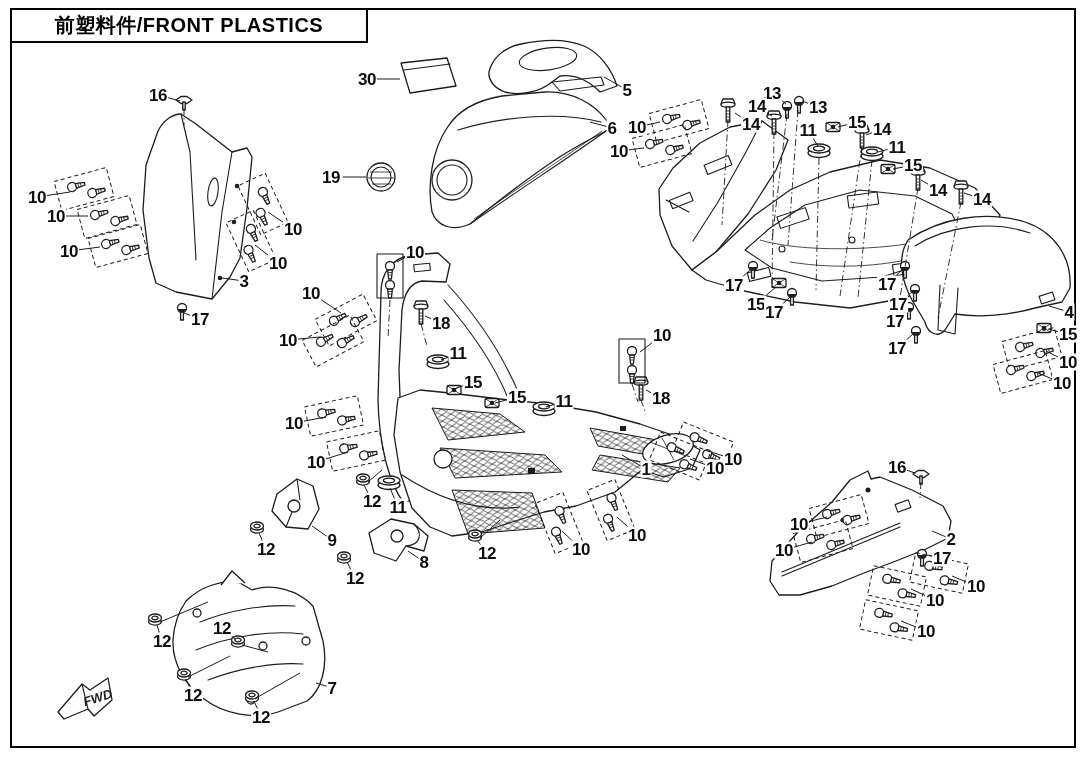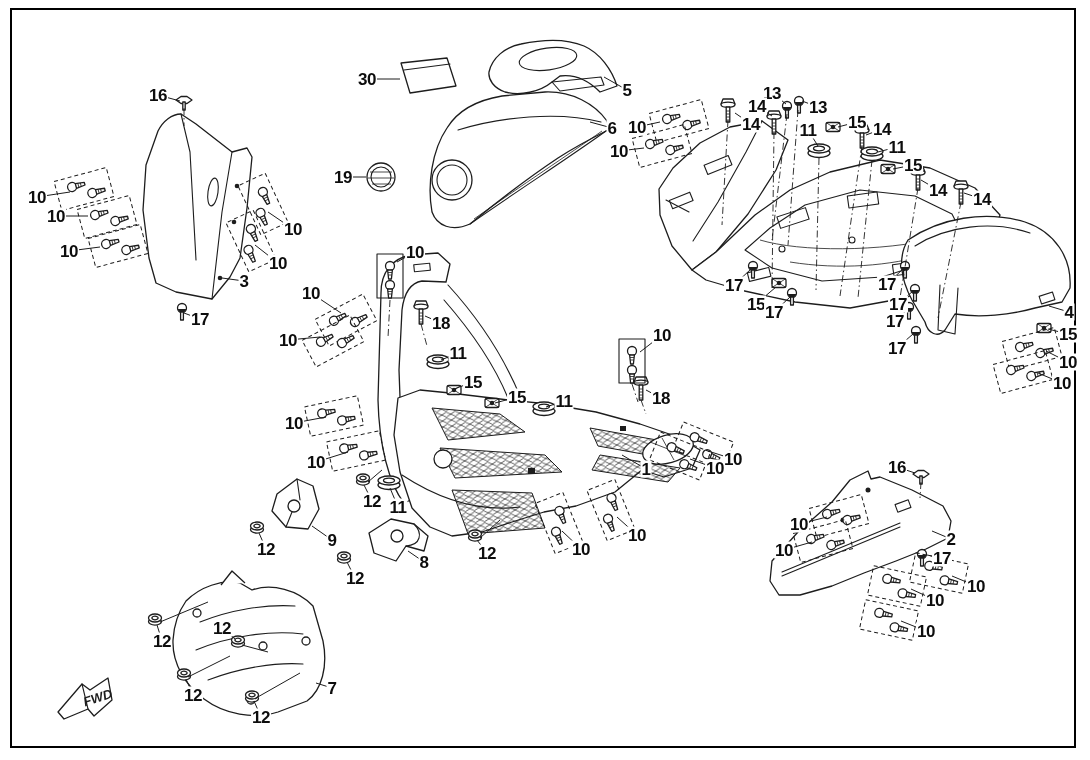--- a/index.html
+++ b/index.html
@@ -358,34 +358,37 @@
         <line x1="784" y1="550" x2="812" y2="542" class="leader"></line>
         <line x1="951" y1="539" x2="932" y2="531" class="leader"></line>
         <line x1="942" y1="558" x2="927" y2="555" class="leader"></line>
         <line x1="976" y1="586" x2="952" y2="576" class="leader"></line>
         <line x1="935" y1="600" x2="911" y2="589" class="leader"></line>
         <line x1="926" y1="631" x2="901" y2="621" class="leader"></line>
       </g>
 </svg>
 
 <div id="outer-border"></div>
+<div id="title-box">
+  <span>前塑料件/FRONT PLASTICS</span>
+</div>
 
 <div id="callout-layer">
       <div class="callout" style="left: 158px; top: 95px;">16</div>
       <div class="callout" style="left: 37px; top: 197px;">10</div>
       <div class="callout" style="left: 56px; top: 216px;">10</div>
       <div class="callout" style="left: 69px; top: 251px;">10</div>
       <div class="callout" style="left: 293px; top: 229px;">10</div>
       <div class="callout" style="left: 278px; top: 263px;">10</div>
       <div class="callout" style="left: 244px; top: 281px;">3</div>
       <div class="callout" style="left: 200px; top: 319px;">17</div>
       <div class="callout" style="left: 367px; top: 79px;">30</div>
       <div class="callout" style="left: 627px; top: 90px;">5</div>
       <div class="callout" style="left: 612px; top: 128px;">6</div>
-      <div class="callout" style="left: 343px; top: 177px; text-align: right;">19</div>
+      <div class="callout" style="left: 331px; top: 177px; text-align: right;">19</div>
       <div class="callout" style="left: 637px; top: 127px;">10</div>
       <div class="callout" style="left: 619px; top: 151px;">10</div>
       <div class="callout" style="left: 772px; top: 93px;">13</div>
       <div class="callout" style="left: 818px; top: 107px;">13</div>
       <div class="callout" style="left: 757px; top: 106px;">14</div>
       <div class="callout" style="left: 751px; top: 124px;">14</div>
       <div class="callout" style="left: 808px; top: 130px;">11</div>
       <div class="callout" style="left: 857px; top: 122px;">15</div>
       <div class="callout" style="left: 882px; top: 129px;">14</div>
       <div class="callout" style="left: 897px; top: 147px;">11</div>

